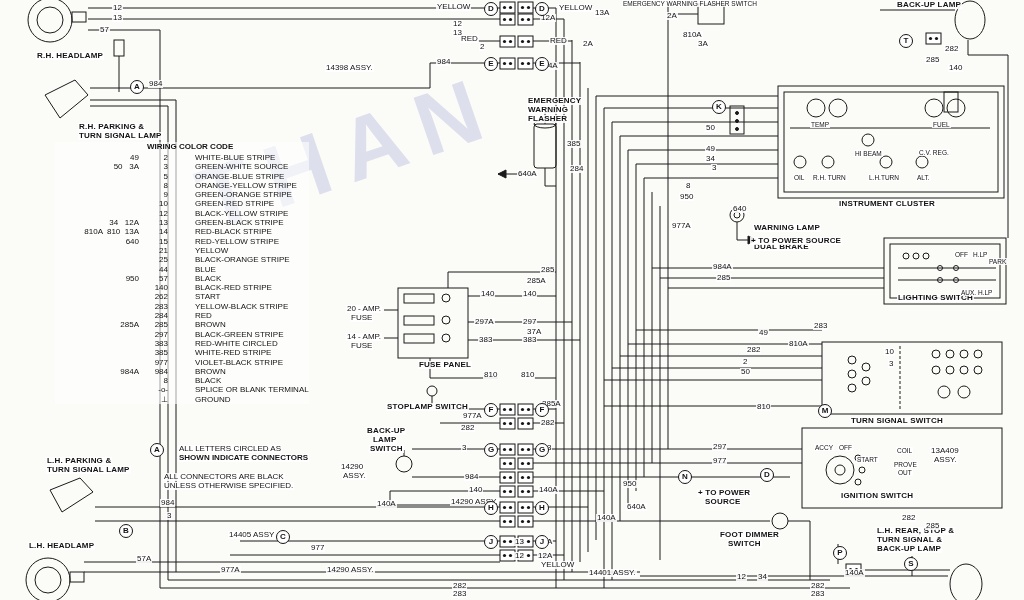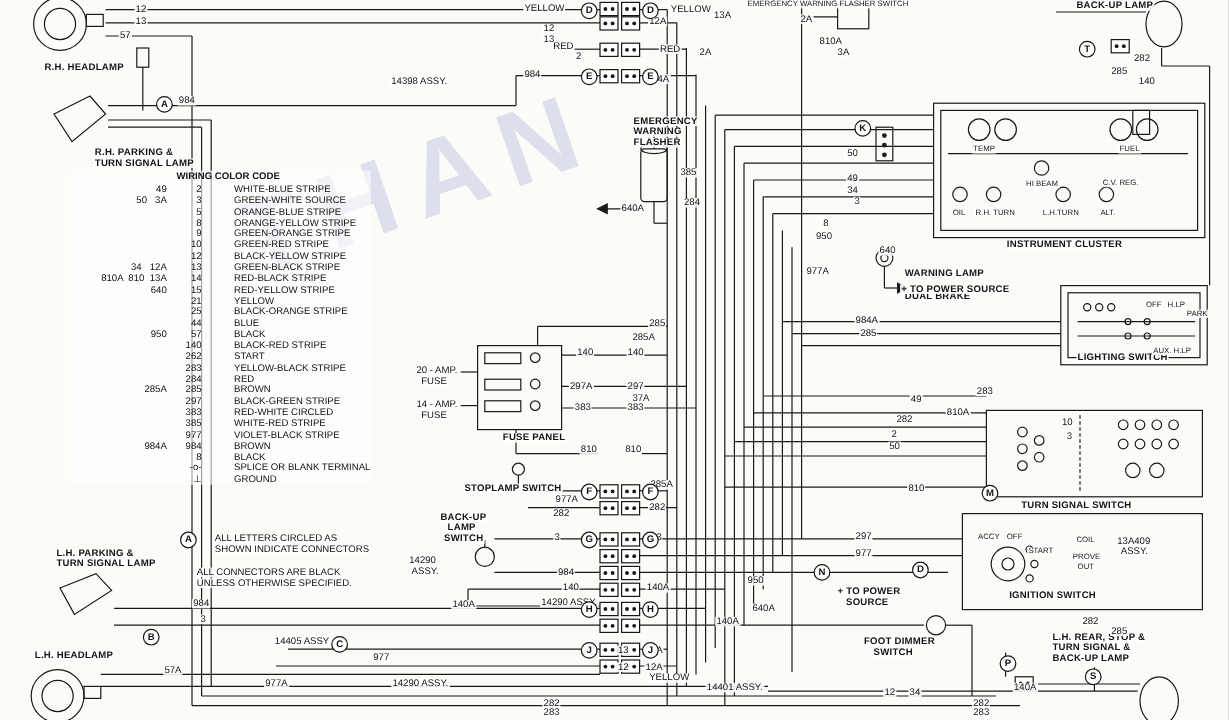--- a/index.html
+++ b/index.html
@@ -561,21 +561,21 @@
       <span class="lbl" style="left: 452px; top: 590px;">283</span>
       <span class="lbl" style="left: 310px; top: 544px;">977</span>
       <span class="lbl" style="left: 228px; top: 531px;">14405 ASSY</span>
       <span class="lbl" style="left: 220px; top: 566px;">977A</span>
       <span class="lbl" style="left: 326px; top: 566px;">14290 ASSY.</span>
       <span class="lbl" style="left: 136px; top: 555px;">57A</span>
       <span class="lbl t" style="left: 46px; top: 457px;">L.H. PARKING &amp;</span>
       <span class="lbl t" style="left: 46px; top: 466px;">TURN SIGNAL LAMP</span>
       <span class="lbl t" style="left: 28px; top: 542px;">L.H. HEADLAMP</span>
       <span class="lbl" style="left: 178px; top: 445px;">ALL LETTERS CIRCLED AS</span>
-      <span class="lbl" style="left: 178px; top: 454px;">SHOWN INDICATE CONNECTORS</span>
+      <span class="lbl" style="left: 178px; top: 454px; font-weight: bold;">SHOWN INDICATE CONNECTORS</span>
       <span class="lbl" style="left: 163px; top: 473px;">ALL CONNECTORS ARE BLACK</span>
       <span class="lbl" style="left: 163px; top: 482px;">UNLESS OTHERWISE SPECIFIED.</span>
       <span class="lbl" style="left: 160px; top: 499px;">984</span>
       <span class="lbl" style="left: 166px; top: 512px;">3</span>
     </div>
   <div id="connectors">
       <span class="conn" style="left: 130px; top: 80px;">A</span>
       <span class="conn" style="left: 150px; top: 443px;">A</span>
       <span class="conn" style="left: 119px; top: 524px;">B</span>
       <span class="conn" style="left: 276px; top: 530px;">C</span>

